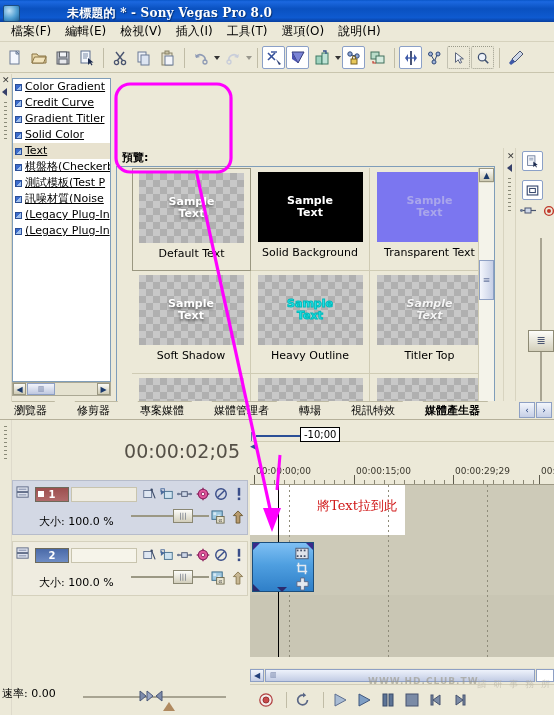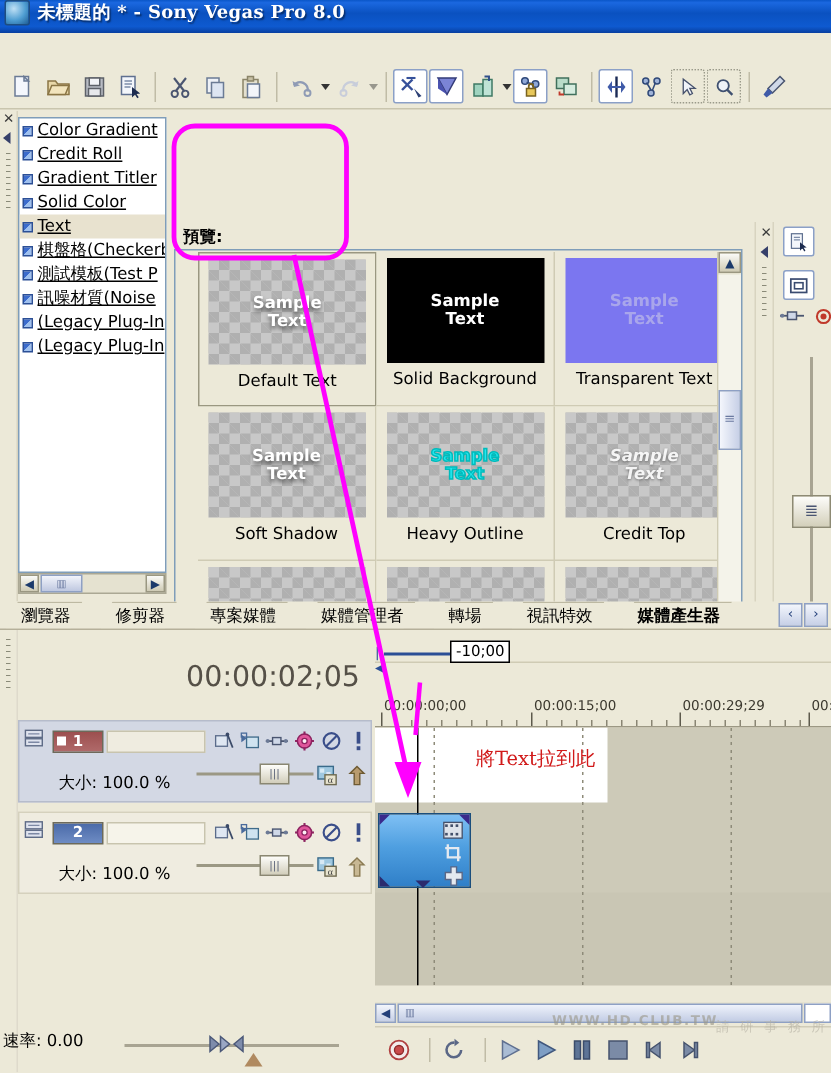--- a/index.html
+++ b/index.html
@@ -9,21 +9,21 @@
     font-size:11px;
     background:#ece9d8;
     -webkit-font-smoothing:none;
   }
   #app{position:relative;width:554px;height:715px;overflow:hidden;background:#ece9d8;}
 
   
   .titlebar{
     position:absolute;left:0;top:0;width:554px;height:22px;
     background:linear-gradient(to bottom,#0a56c8 0%,#1b68e0 8%,#0a51c0 40%,#0e5ad0 80%,#083fa0 100%);
-    display:flex;align-items:flex-start;
+    display:flex;align-items:flex-end;gap:42px;
   }
   .titlebar .tb-ico{
     width:15px;height:15px;margin-left:3px;margin-right:5px;border-radius:2px;
     background:radial-gradient(circle at 35% 32%,#bfe0f5 0%,#4f9ed2 55%,#1d5c94 100%);
     border:1px solid #1e4d80;flex:0 0 auto;
   }
   .titlebar .tb-text{
     color:#fff;font-weight:bold;font-size:12px;
     font-family:"DejaVu Serif","Liberation Serif",serif;
     text-shadow:1px 1px 1px rgba(0,0,0,.45);
@@ -353,20 +353,29 @@
 </head>
 <body>
 
 <div id="app">
 
   <div class="titlebar">
     <div class="tb-ico"></div>
     <div class="tb-text">未標題的 * - Sony Vegas Pro 8.0</div>
   </div>
 
+  <div class="menubar">
+    <div class="mi">檔案(F)</div>
+    <div class="mi">編輯(E)</div>
+    <div class="mi">檢視(V)</div>
+    <div class="mi">插入(I)</div>
+    <div class="mi">工具(T)</div>
+    <div class="mi">選項(O)</div>
+    <div class="mi">說明(H)</div>
+  </div>
 
   <div class="toolbar">
     <div class="tbtn">
       <svg width="16" height="16" viewBox="0 0 16 16">
           <rect x="3" y="1" width="9" height="13" fill="#f4f7fd" stroke="#6b7b95"></rect>
           <path d="M9 1 L12 4 L9 4 Z" fill="#c9d6ea" stroke="#6b7b95"></path>
         </svg>
     </div>
     <div class="tbtn">
       <svg width="16" height="16" viewBox="0 0 16 16">
@@ -514,21 +523,21 @@
       <div class="grip"></div>
     </div>
 
     <div class="genlist">
       <div class="row">
           <span class="bull"></span>
           <span>Color Gradient</span>
         </div>
       <div class="row">
           <span class="bull"></span>
-          <span>Credit Roll</span>
+          <span>Credit Curve</span>
         </div>
       <div class="row">
           <span class="bull"></span>
           <span>Gradient Titler</span>
         </div>
       <div class="row">
           <span class="bull"></span>
           <span>Solid Color</span>
         </div>
       <div class="row sel">
@@ -645,21 +654,21 @@
           <div class="tn">
               <div class="st cyan">Sample<br>Text</div>
             </div>
           <div class="cap">Heavy Outline</div>
         </div>
 
         <div class="cell" style="border-right:none;">
           <div class="tn">
               <div class="st curve">Sample<br>Text</div>
             </div>
-          <div class="cap">Credit Top</div>
+          <div class="cap">Titler Top</div>
         </div>
 
         <div class="cell" style="border-bottom:none;">
           <div class="tn">
               <div class="st banner">Sample<br>Text</div>
             </div>
           <div class="cap">Banner</div>
         </div>
 
         <div class="cell" style="border-bottom:none;">

